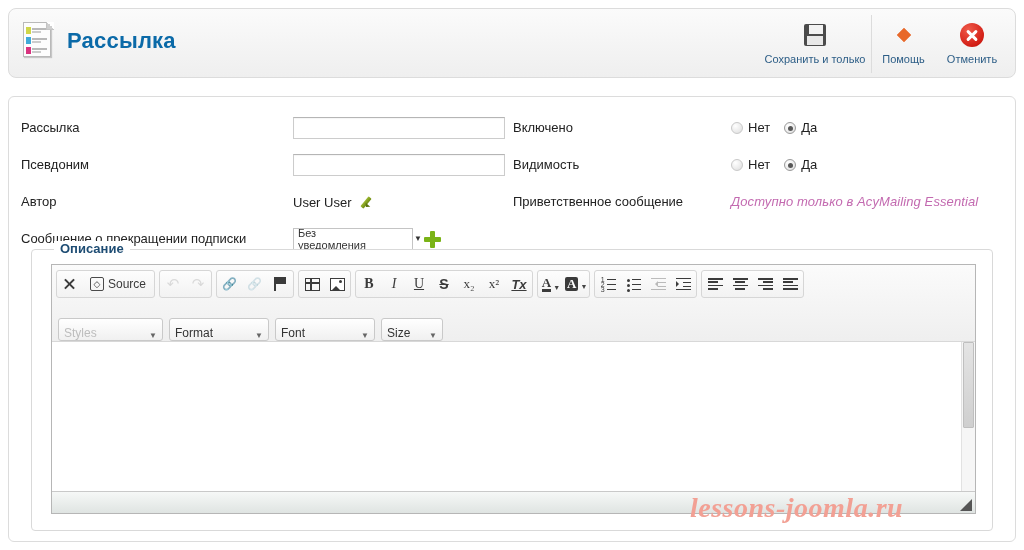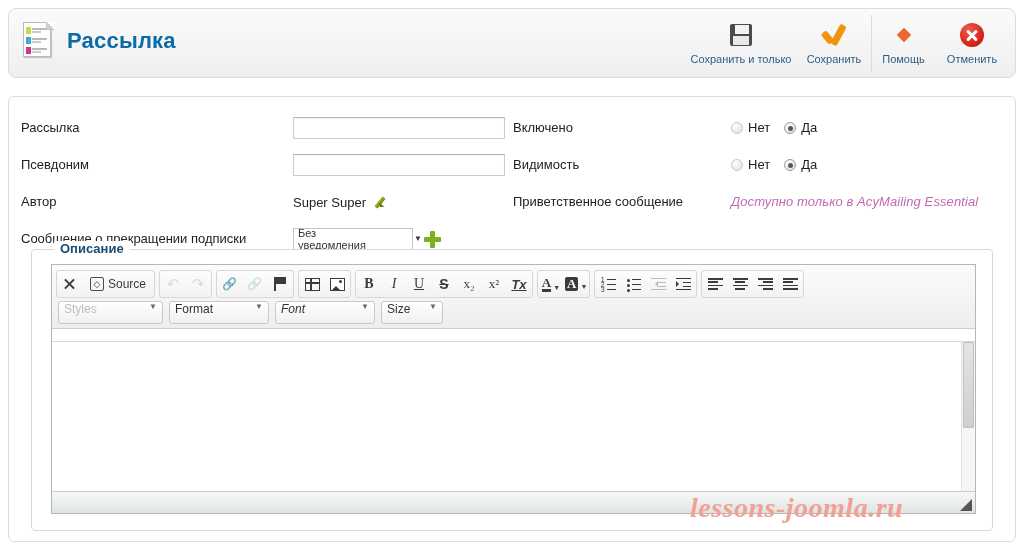--- a/index.html
+++ b/index.html
@@ -284,27 +284,27 @@
   .alignico .r1 { top:0; width:15px; } .alignico .r2 { top:3.4px; width:10px; }
   .alignico .r3 { top:6.8px; width:15px; } .alignico .r4 { top:10.2px; width:10px; }
   .alignico.center .r2, .alignico.center .r4 { left:2.5px; }
   .alignico.right .r2, .alignico.right .r4 { left:5px; }
   .alignico.just .r4 { width:15px; }
 
   .ed-row2 { display:flex; align-items:center; gap:6px; padding: 1px 0 3px 2px; }
   .ed-select {
     height: 23px; border: 1px solid #c9c9c9; border-radius: 3px;
     background: linear-gradient(to bottom, #ffffff, #f0f0f0);
-    display: flex; align-items: flex-start; justify-content: space-between;
-    font-size: 12px; color: #333; padding: 0 5px; cursor: pointer;
+    display: flex; align-items: flex-end; justify-content: space-between;
+    font-size: 12px; color: #333; padding: 0 5px; cursor: pointer; margin-top: 17px;
   }
   .ed-select.dis { color:#bdbdbd; cursor:default; }
   .ed-select.w-styles { width: 105px; }
   .ed-select.w-format { width: 100px; }
-  .ed-select.w-font   { width: 100px; font-style: italic; }
+  .ed-select.w-font   { width: 100px; }
   .ed-select.w-size   { width: 62px; }
   .ed-select .car2 { font-size: 8px; color:#666; }
 
   .ed-body {
     position: absolute; left: 0; right: 0; top: 76px; bottom: 22px;
     background: #fff; border-top: 1px solid #d8d8d8;
     overflow: hidden;
   }
   .ed-body-inner { position:absolute; left:1px; right:14px; top:0; bottom:0; }
   .ed-vscroll {
@@ -370,26 +370,20 @@
 
     <div class="toolbar">
 
       <div class="tb-btn">
         <div class="tb-ico">
           <div class="ico-floppy"></div>
         </div>
         <div class="tb-label">Сохранить и только</div>
       </div>
 
-      <div class="tb-btn narrow">
-        <div class="tb-ico">
-          <div class="ico-check"></div>
-        </div>
-        <div class="tb-label">Сохранить</div>
-      </div>
 
       <div class="tb-btn help">
         <div class="tb-ico">
           <div class="ico-arrows">
               <i class="up"></i>
               <i class="down"></i>
               <i class="left"></i>
               <i class="right"></i>
             </div>
         </div>
@@ -418,21 +412,21 @@
         </div>
 
         <div class="frow">
           <div class="flabel">Псевдоним</div>
           <input class="txtinput" type="text" value="" placeholder="" style="">
         </div>
 
         <div class="frow">
           <div class="flabel">Автор</div>
           <div>
-            <span class="author-val">Super Super</span>
+            <span class="author-val">User User</span>
             <span class="pencil"></span>
           </div>
         </div>
 
         <div class="frow">
           <div class="flabel">Сообщение о прекращении подписки</div>
           <div class="selbox">
             <span>Без уведомления</span>
             <span class="car">▼</span>
           </div>

